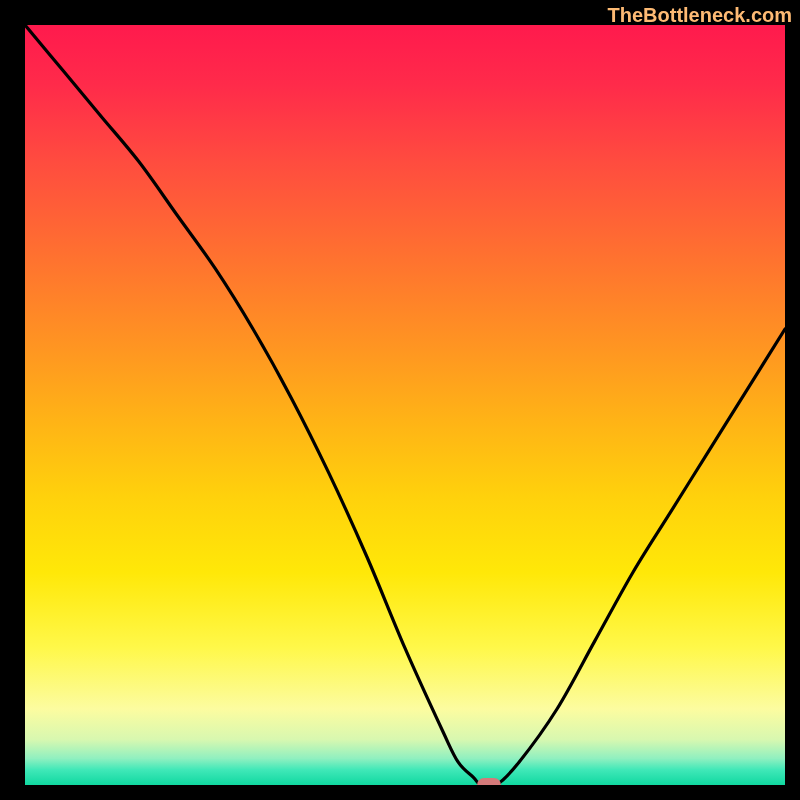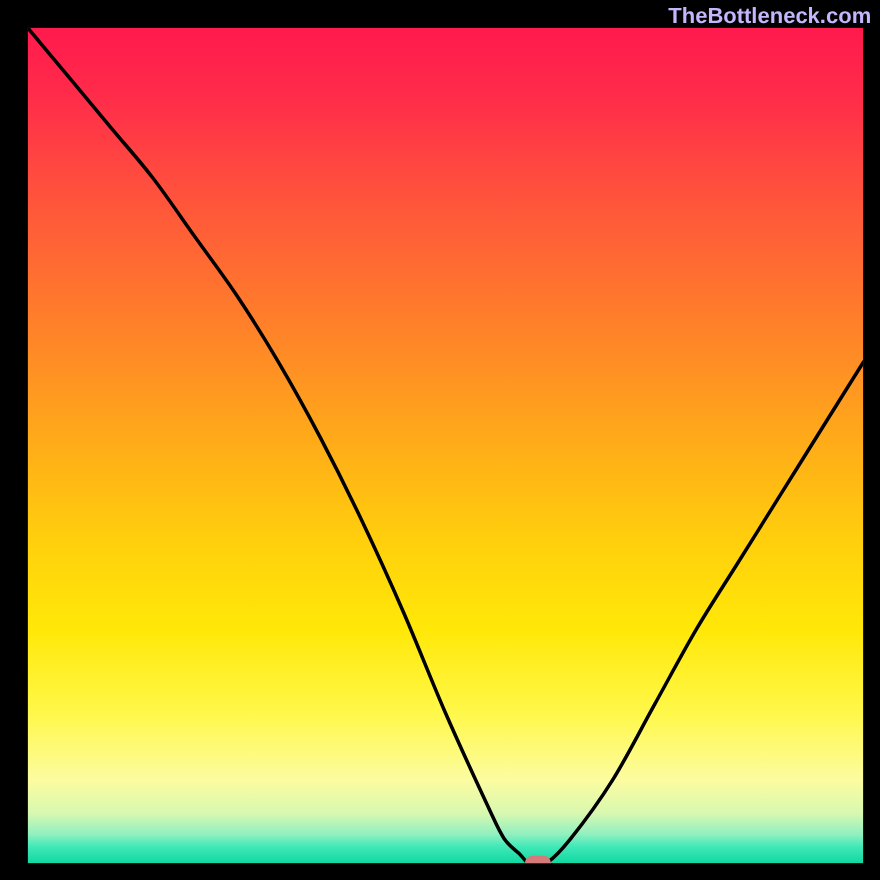--- a/index.html
+++ b/index.html
@@ -8,21 +8,21 @@
     width: 800px;
     height: 800px;
     background: #000;
     position: relative;
     font-family: Arial, sans-serif;
   }
   .watermark {
     position: absolute;
     top: 4px;
     right: 8px;
-    color: #c4b5fd;
+    color: #fdba74;
     font-size: 20px;
     font-weight: bold;
     z-index: 10;
   }
   .plot-area {
     position: absolute;
     left: 25px;
     top: 25px;
     width: 760px;
     height: 760px;

